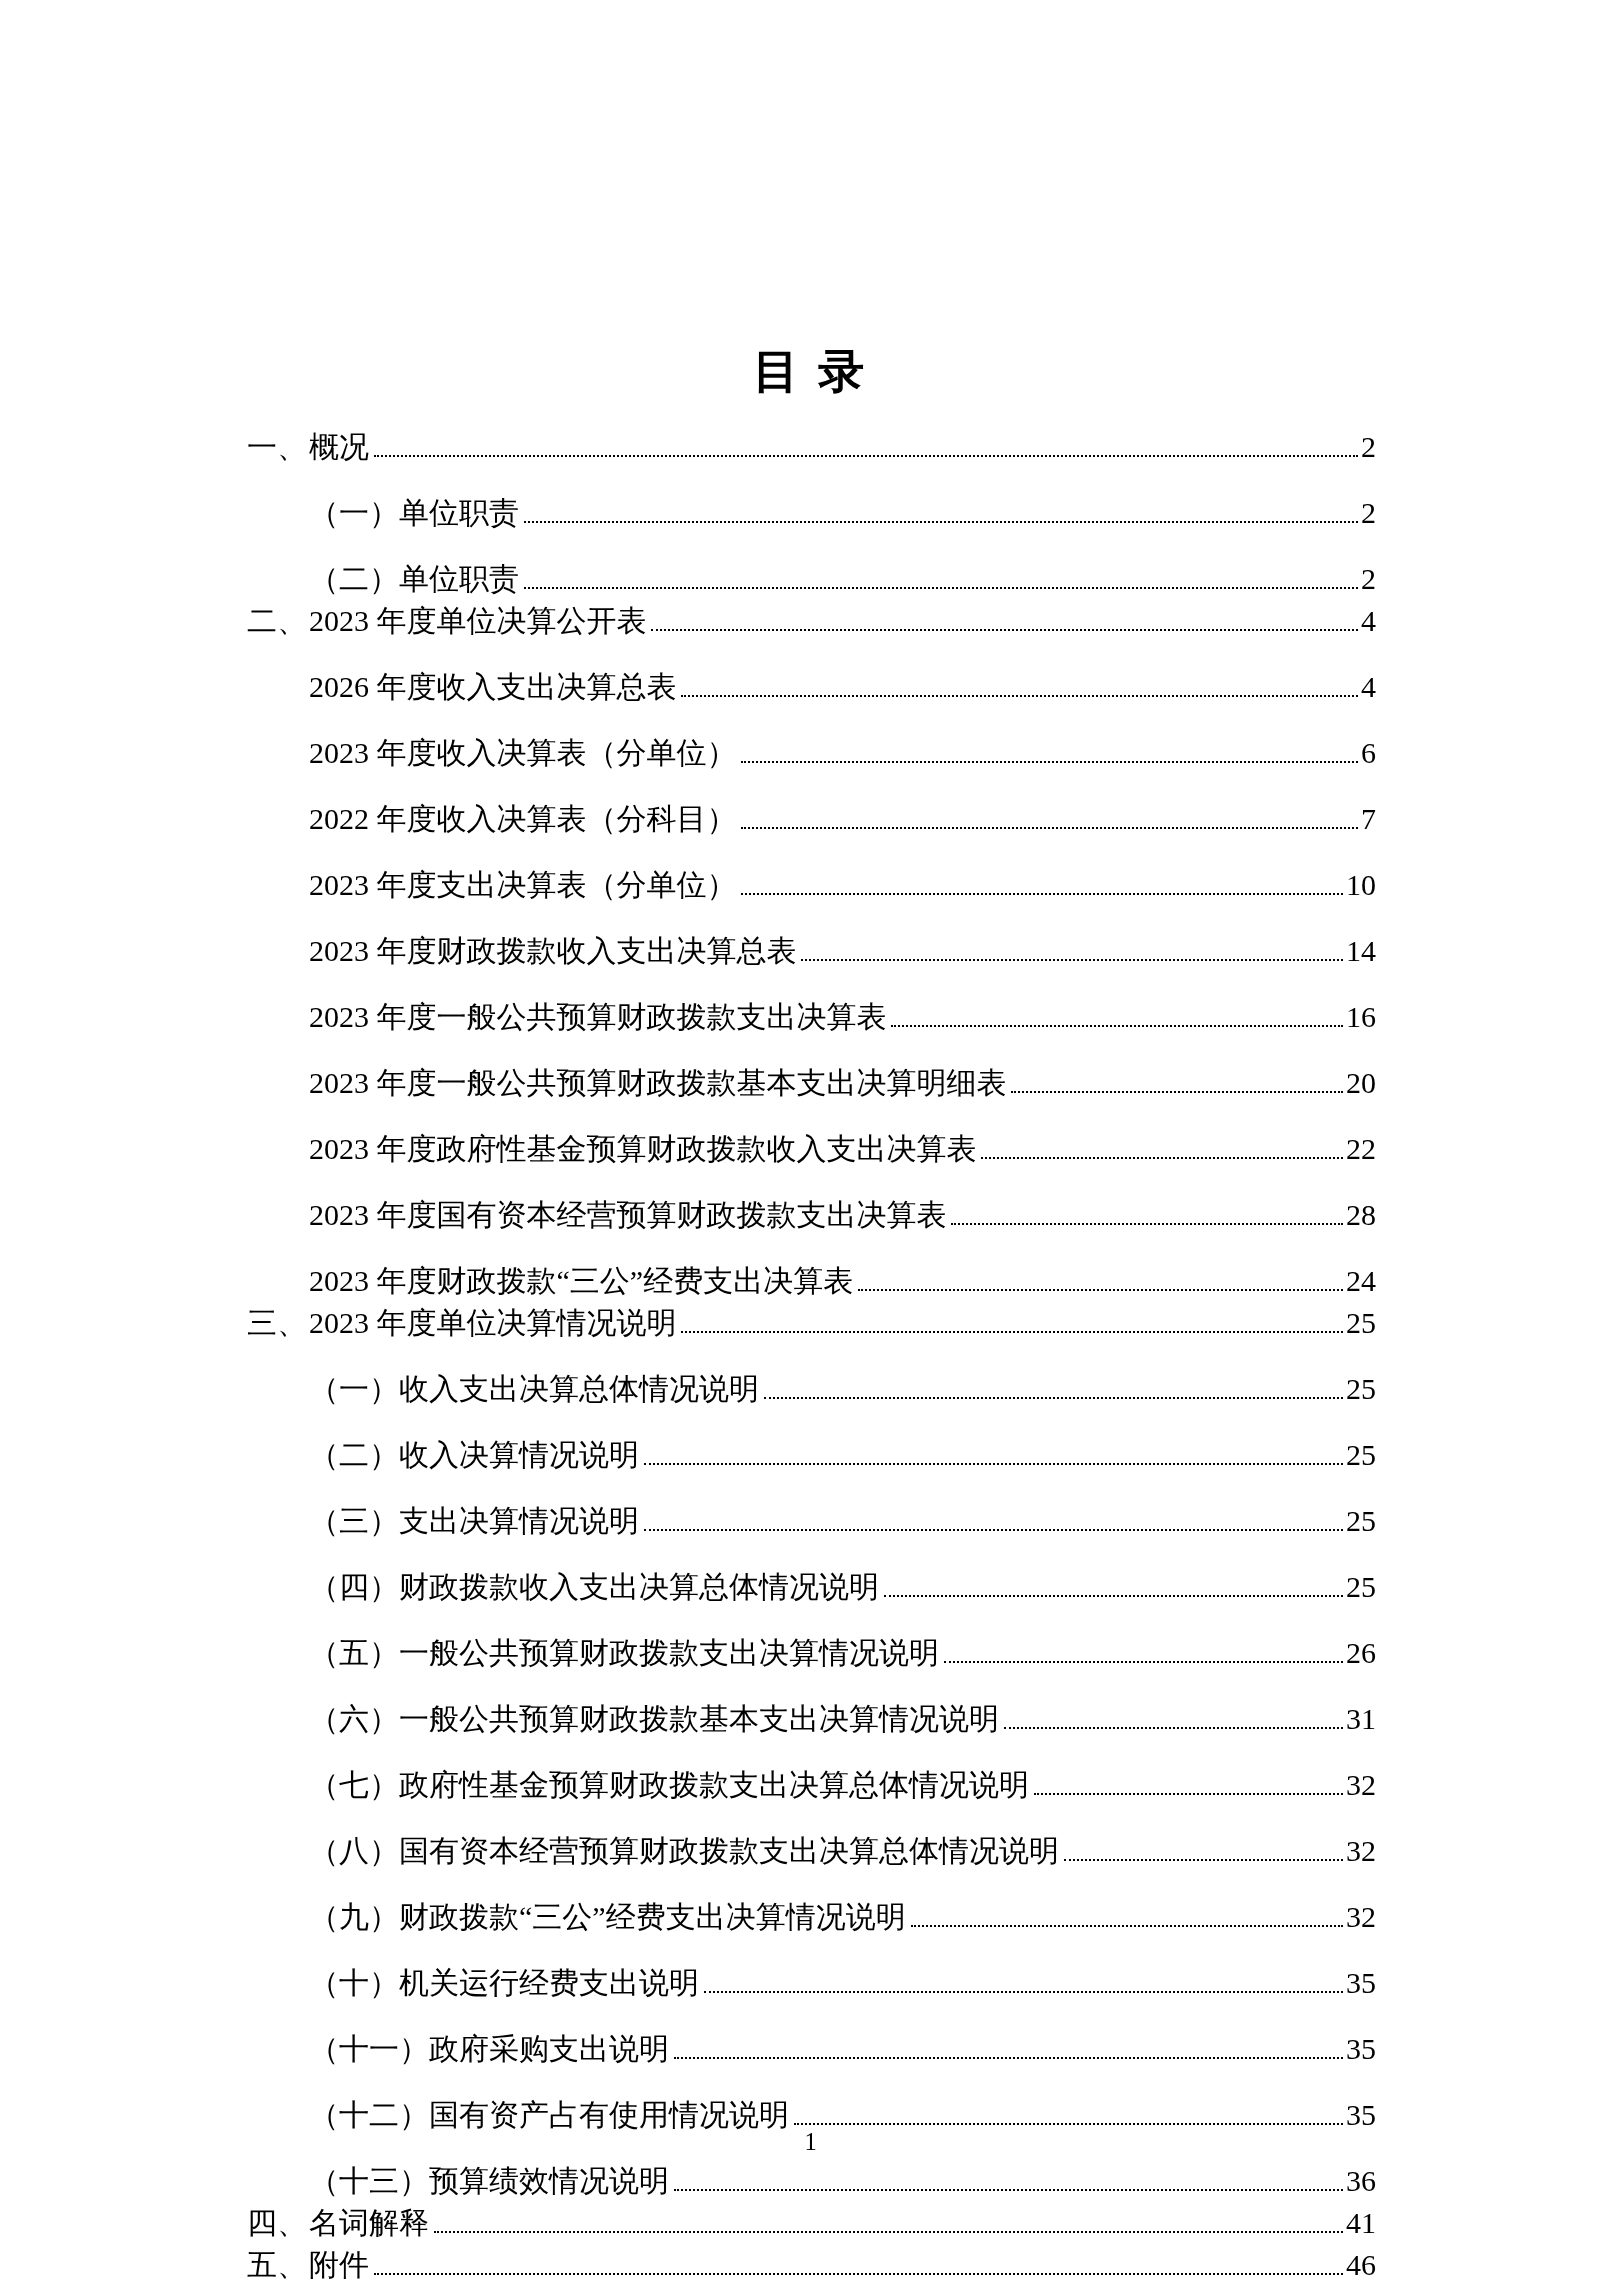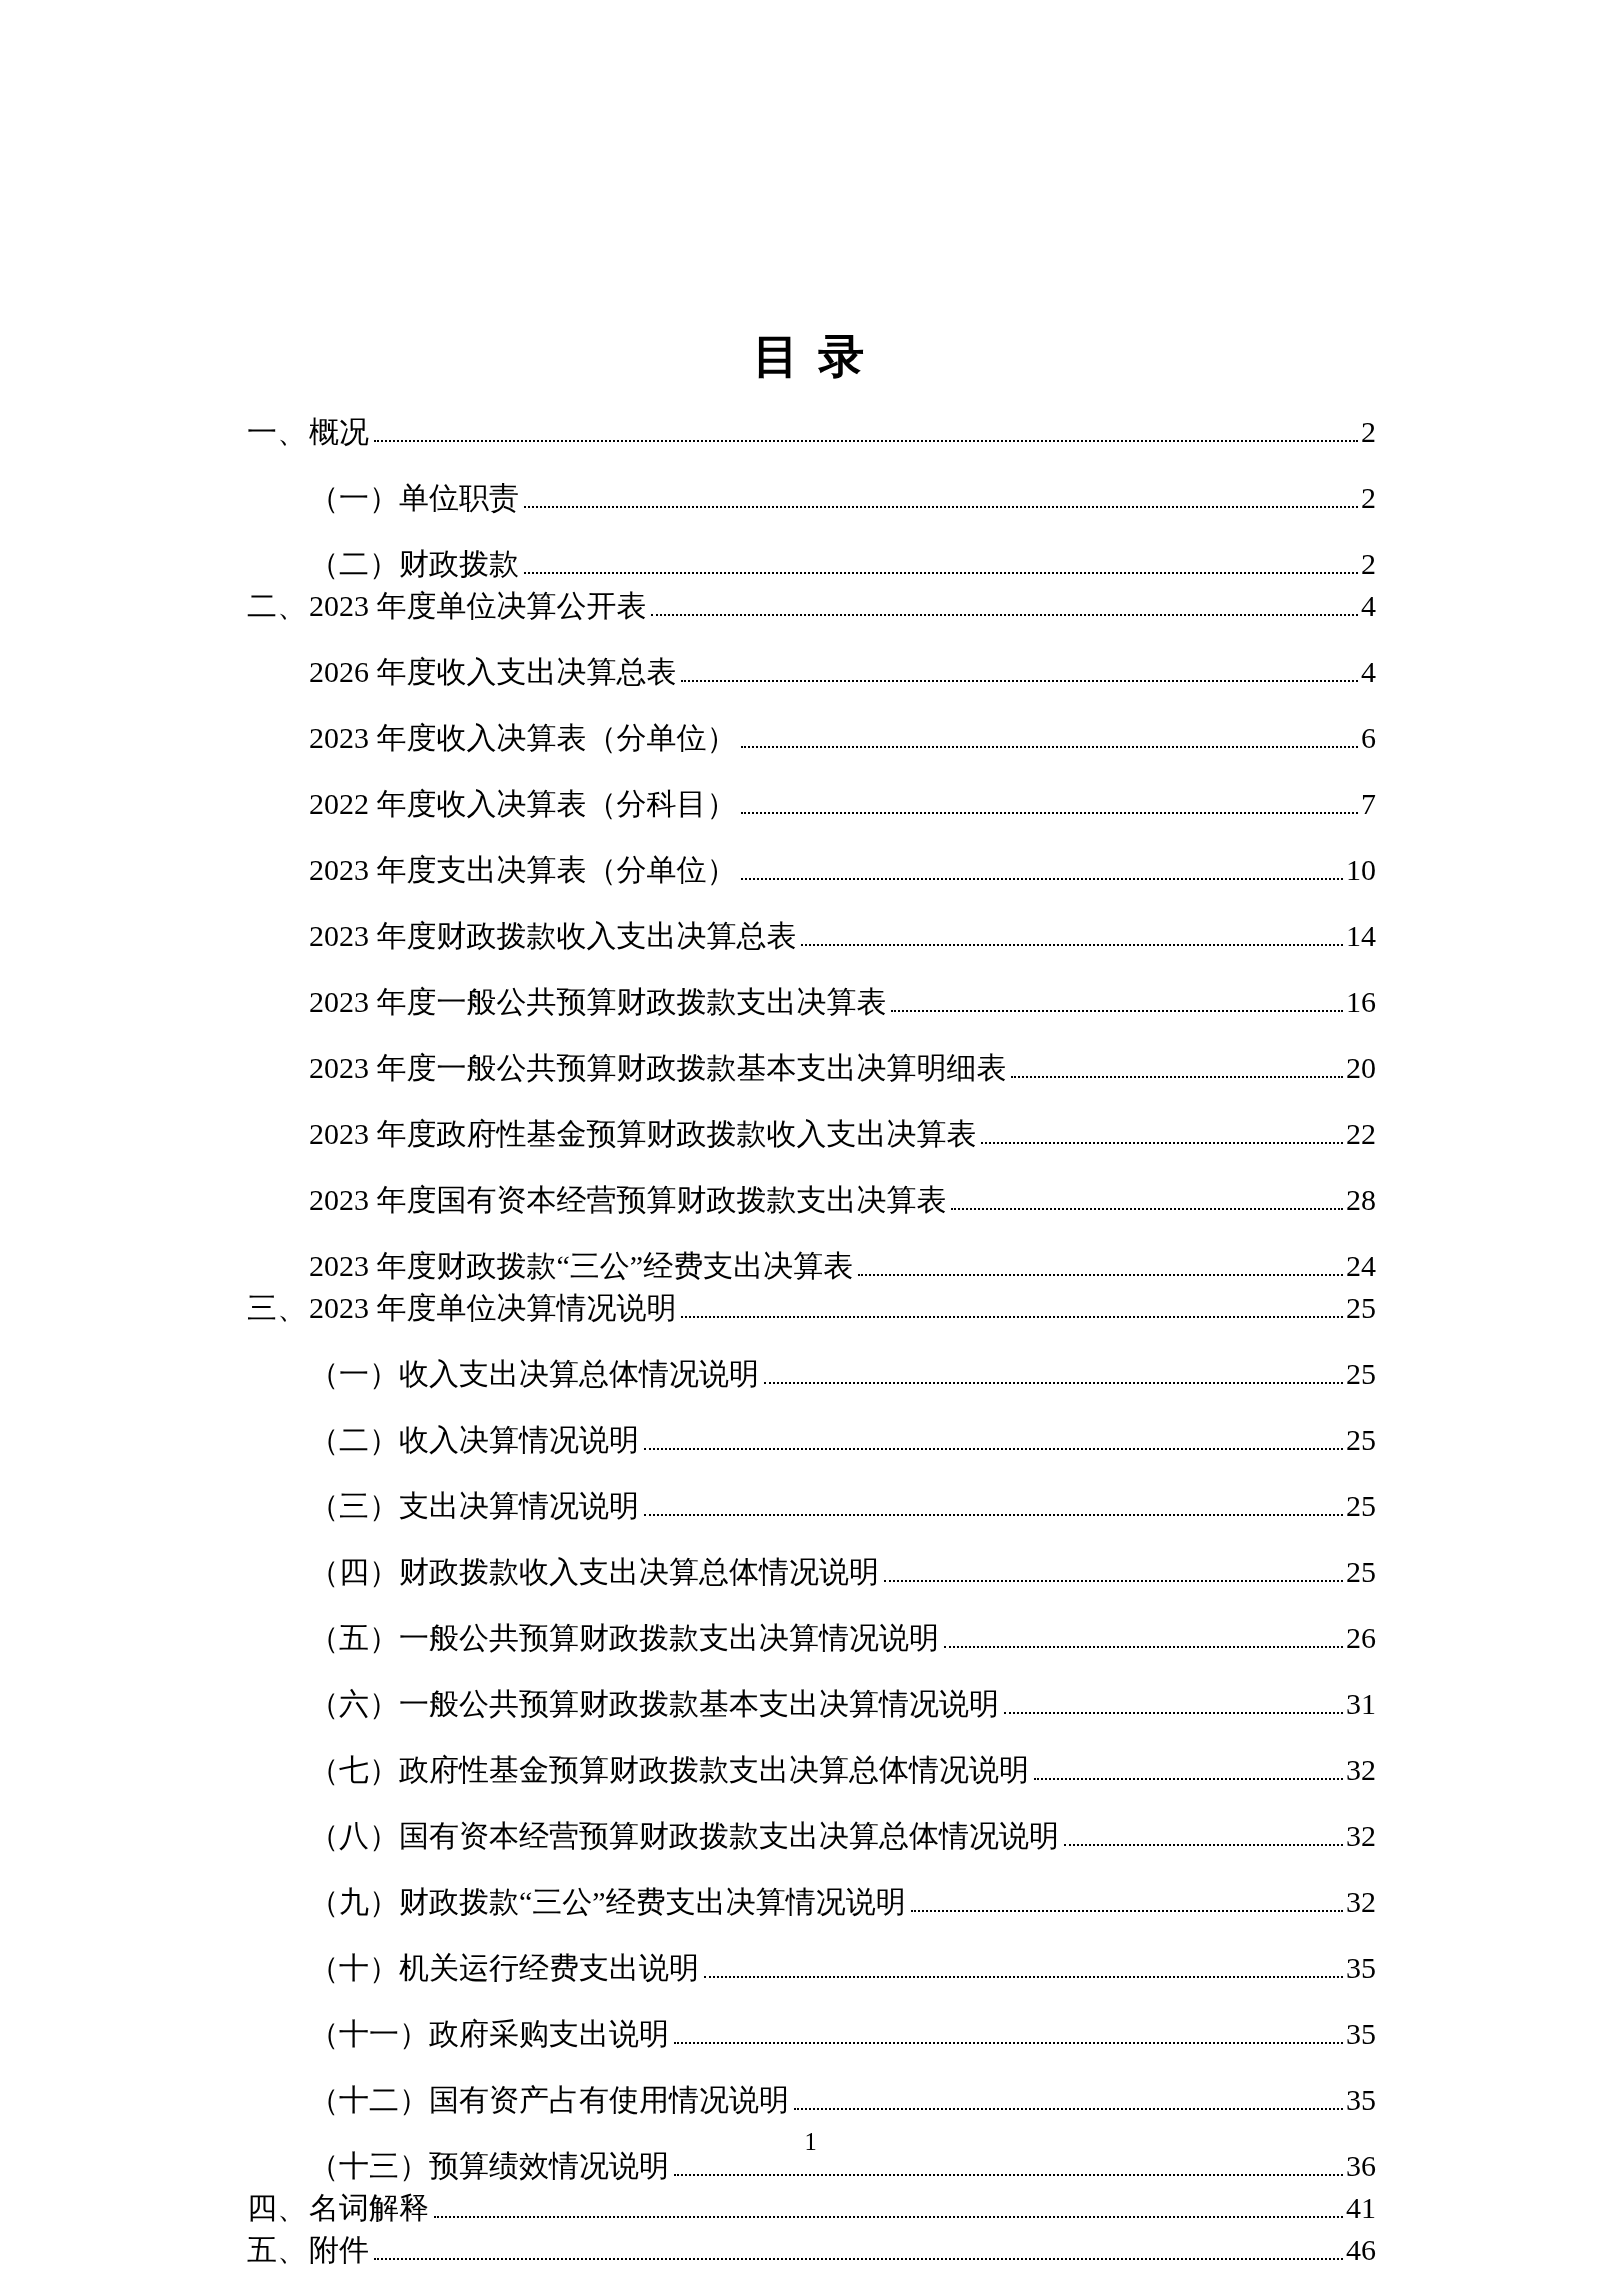--- a/index.html
+++ b/index.html
@@ -6,21 +6,21 @@
   body {
     width: 1621px;
     height: 2293px;
     background: #ffffff;
     color: #000000;
     font-family: "Liberation Serif", "DejaVu Serif", serif;
     position: relative;
     overflow: hidden;
   }
   .page-title {
-    margin: 1px;
+    margin: 16px;
     padding-top: 329px;
     text-align: center;
     font-size: 46px;
     line-height: 53px;
     font-weight: 700;
     letter-spacing: 3.9px;
   }
   .toc {
     margin: 25.5px 245px 0 247px;
   }
@@ -70,21 +70,21 @@
     <span class="pagenum">2</span>
   </div>
 
   <div class="toc-row sub">
     <span class="text">（一）单位职责</span>
     <span class="leader"></span>
     <span class="pagenum">2</span>
   </div>
 
   <div class="toc-row sub">
-    <span class="text">（二）财政拨款</span>
+    <span class="text">（二）单位职责</span>
     <span class="leader"></span>
     <span class="pagenum">2</span>
   </div>
 
   <div class="toc-row">
     <span class="num">二、</span>
       <span class="text">2023 年度单位决算公开表</span>
     <span class="leader"></span>
     <span class="pagenum">4</span>
   </div>

